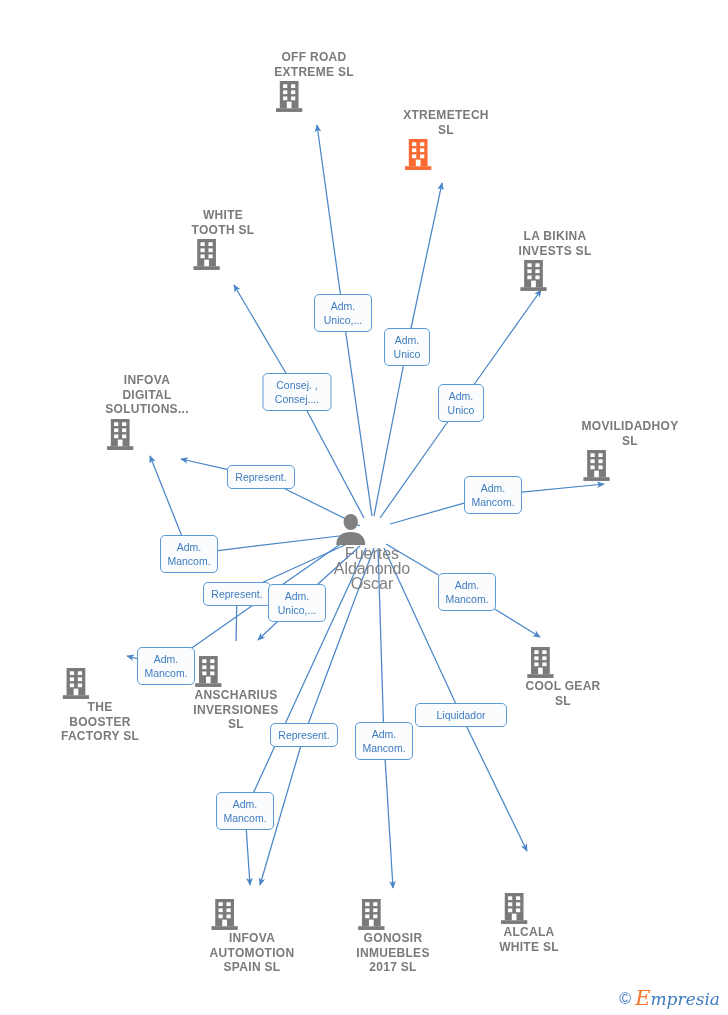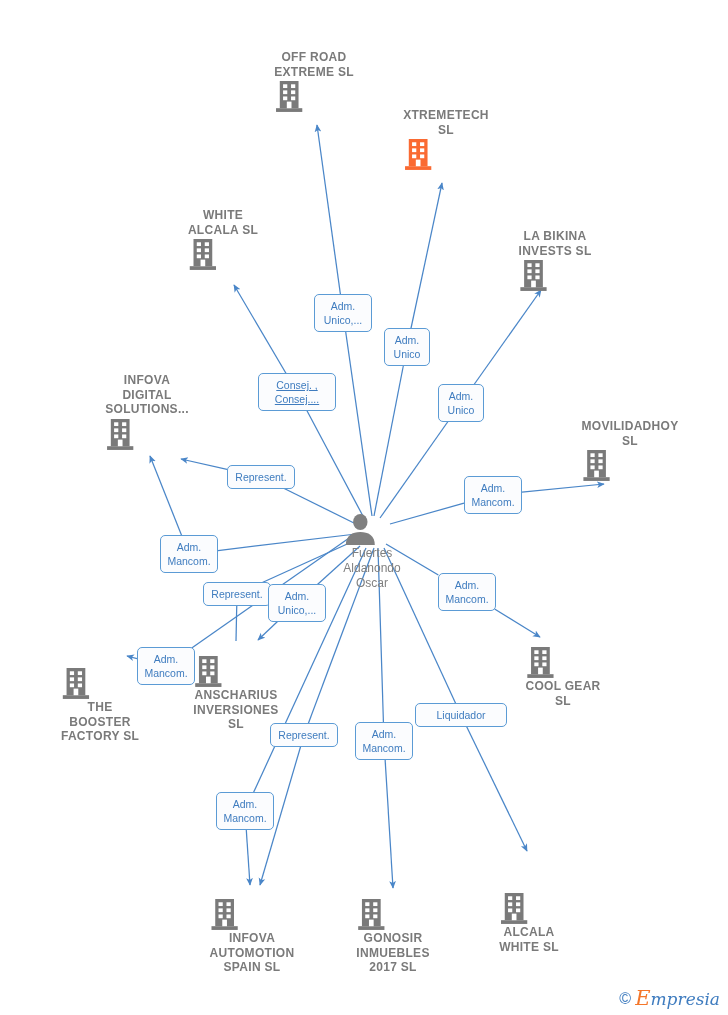--- a/index.html
+++ b/index.html
@@ -33,21 +33,21 @@
     font-size: 12px;
     font-weight: bold;
     color: #7a7a7a;
     letter-spacing: 0.3px;
     line-height: 14.5px;
     white-space: pre-line;
     user-select: none;
   }
   .node-person .node-label {
     font-weight: normal;
-    font-size: 12px;
+    font-size: 16px;
     color: #808080;
     letter-spacing: 0;
     line-height: 15px;
   }
   .node-icon {
     display: block;
     margin: 0 auto;
   }
   .node-icon svg { display: block; }
   .edge-label {
@@ -177,21 +177,21 @@
             <rect x="9.5" y="12" width="4.5" height="4" fill="#fff"></rect>
             <rect x="18" y="12" width="4.5" height="4" fill="#fff"></rect>
             <rect x="9.5" y="18.5" width="4.5" height="4" fill="#fff"></rect>
             <rect x="18" y="18.5" width="4.5" height="4" fill="#fff"></rect>
             <rect x="13.5" y="24" width="5" height="7" fill="#fff"></rect>
           </svg>
         </span>
       </div>
       <div class="node" style="left: 223px; top: 208px;">
         <div class="node-label">WHITE
-ALCALA SL</div>
+TOOTH SL</div>
         <span class="node-icon">
           <svg viewBox="0 0 32 36" width="30" height="34">
             <rect x="6" y="2" width="20" height="29" fill="#7a7a7a"></rect>
             <rect x="2" y="31" width="28" height="4" fill="#7a7a7a"></rect>
             <rect x="9.5" y="5.5" width="4.5" height="4" fill="#fff"></rect>
             <rect x="18" y="5.5" width="4.5" height="4" fill="#fff"></rect>
             <rect x="9.5" y="12" width="4.5" height="4" fill="#fff"></rect>
             <rect x="18" y="12" width="4.5" height="4" fill="#fff"></rect>
             <rect x="9.5" y="18.5" width="4.5" height="4" fill="#fff"></rect>
             <rect x="18" y="18.5" width="4.5" height="4" fill="#fff"></rect>
@@ -356,21 +356,21 @@
         <div class="node-label">GONOSIR
 INMUEBLES
 2017  SL</div>
       </div>
     </div>
   <div id="label-layer">
       <div class="edge-label" style="left: 343px; top: 313px; width: 58px; min-height: 34px;">Adm.
 Unico,...</div>
       <div class="edge-label" style="left: 407px; top: 347px; width: 46px; min-height: 34px;">Adm.
 Unico</div>
-      <div class="edge-label" style="left: 297px; top: 392px; width: 78px; min-height: 34px; text-decoration: underline;">Consej. ,
+      <div class="edge-label" style="left: 297px; top: 392px; width: 69px; min-height: 34px;">Consej. ,
 Consej....</div>
       <div class="edge-label" style="left: 461px; top: 403px; width: 46px; min-height: 34px;">Adm.
 Unico</div>
       <div class="edge-label" style="left: 493px; top: 495px; width: 58px; min-height: 34px;">Adm.
 Mancom.</div>
       <div class="edge-label" style="left: 261px; top: 477px; width: 68px; min-height: 20px;">Represent.</div>
       <div class="edge-label" style="left: 189px; top: 554px; width: 58px; min-height: 34px;">Adm.
 Mancom.</div>
       <div class="edge-label" style="left: 467px; top: 592px; width: 58px; min-height: 34px;">Adm.
 Mancom.</div>

